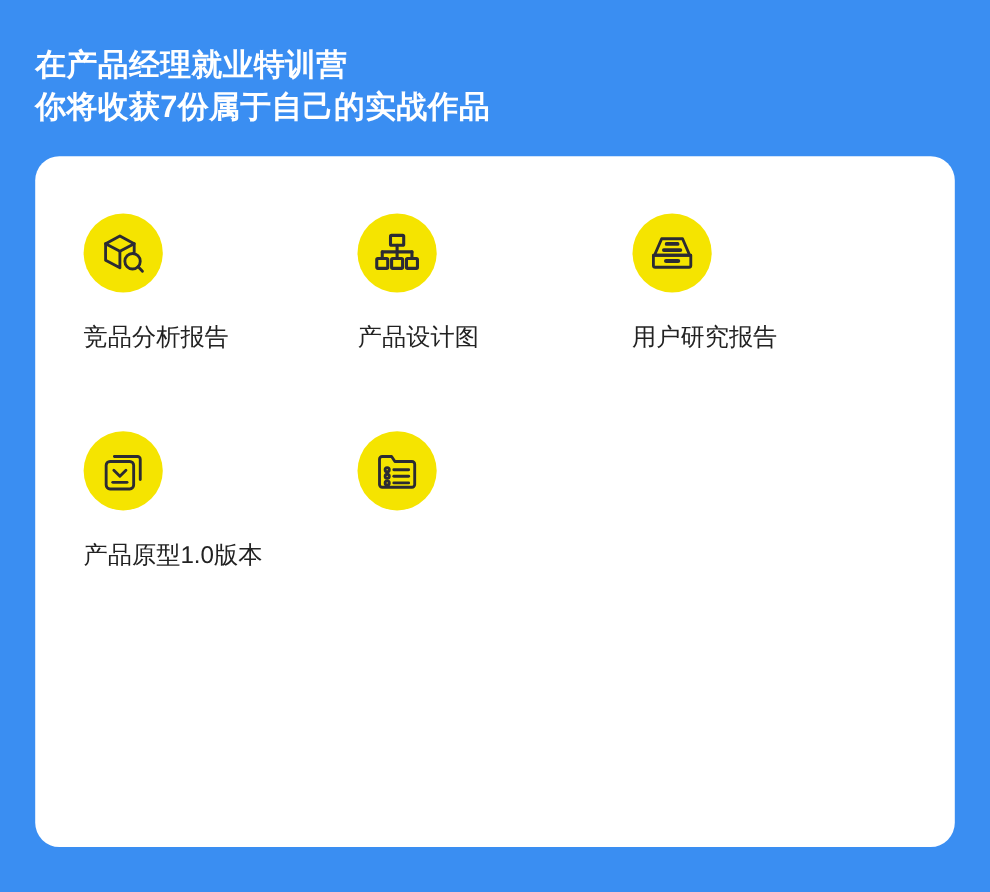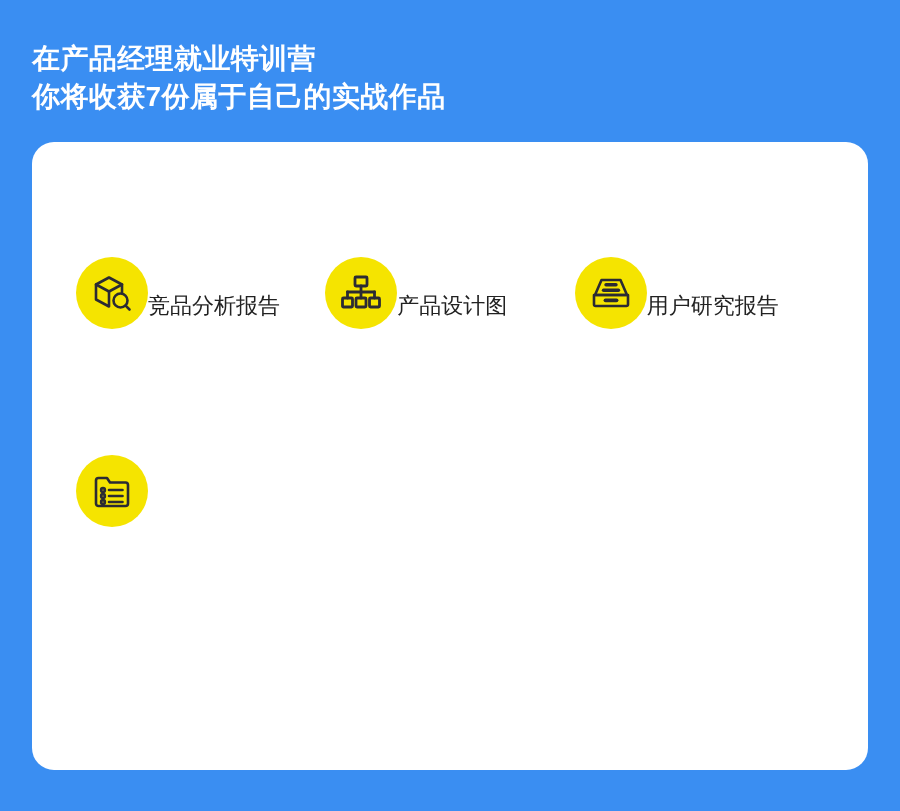--- a/index.html
+++ b/index.html
@@ -56,22 +56,22 @@
     top: 0;
     width: 836px;
     padding: 52px 44px 0 44px;
     display: flex;
     flex-wrap: wrap;
   }
   .item {
     width: 33.3333%;
     height: 198px;
     display: flex;
-    flex-direction: row;
-    align-items: center;
+    flex-direction: column;
+    align-items: flex-start;
   }
   .badge {
     width: 72px;
     height: 72px;
     border-radius: 50%;
     background: #f5e400;
     display: flex;
     align-items: center;
     justify-content: center;
     flex: none;
@@ -145,20 +145,33 @@
               <path d="M4 23 L38 23 L38 32.5 A1.6 1.6 0 0 1 36.4 34 L5.6 34 A1.6 1.6 0 0 1 4 32.5 Z"></path>
               <path d="M16 12.8 L26 12.8" stroke-width="3.4"></path>
               <path d="M13.5 18.3 L28.5 18.3" stroke-width="3.4"></path>
               <path d="M15.5 28.3 L26.5 28.3" stroke-width="3.8"></path>
             </svg>
           </span>
         </div>
         <div class="item-label">用户研究报告</div>
       </div>
 
+      <div class="item">
+        <div class="badge">
+          <span>
+            <svg width="42" height="42" viewBox="0 0 42 42" fill="none" stroke="#2b2b33" stroke-width="2.6" stroke-linecap="round" stroke-linejoin="round">
+              <path d="M13 8 L34 8 A2.5 2.5 0 0 1 36.5 10.5 L36.5 29"></path>
+              <rect x="5.5" y="12.5" width="25" height="25" rx="3.5" fill="#f5e400"></rect>
+              <path d="M12.5 20.5 L18 26 L23.5 20.5"></path>
+              <path d="M11.5 31.5 L24.5 31.5"></path>
+            </svg>
+          </span>
+        </div>
+        <div class="item-label">产品原型1.0版本</div>
+      </div>
 
       <div class="item">
         <div class="badge">
           <span>
             <svg width="42" height="42" viewBox="0 0 42 42" fill="none" stroke="#2b2b33" stroke-width="2.6" stroke-linecap="round" stroke-linejoin="round">
               <path d="M5 10.5 A2.5 2.5 0 0 1 7.5 8 L16 8 L19 12.5 L34.5 12.5 A2.5 2.5 0 0 1 37 15 L37 33.5 A2.5 2.5 0 0 1 34.5 36 L7.5 36 A2.5 2.5 0 0 1 5 33.5 Z"></path>
               <circle cx="12" cy="20" r="1.9"></circle>
               <circle cx="12" cy="26" r="1.9"></circle>
               <circle cx="12" cy="32" r="1.9"></circle>
               <path d="M18 20 L31.5 20"></path>

